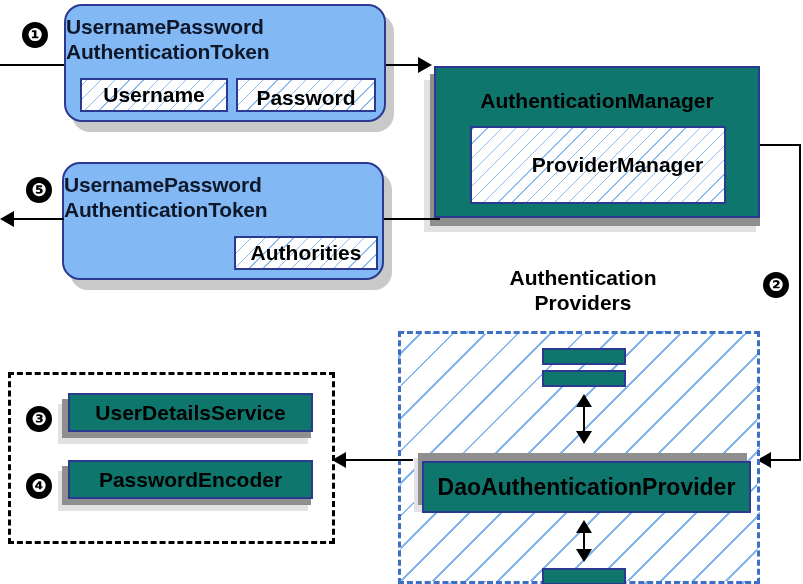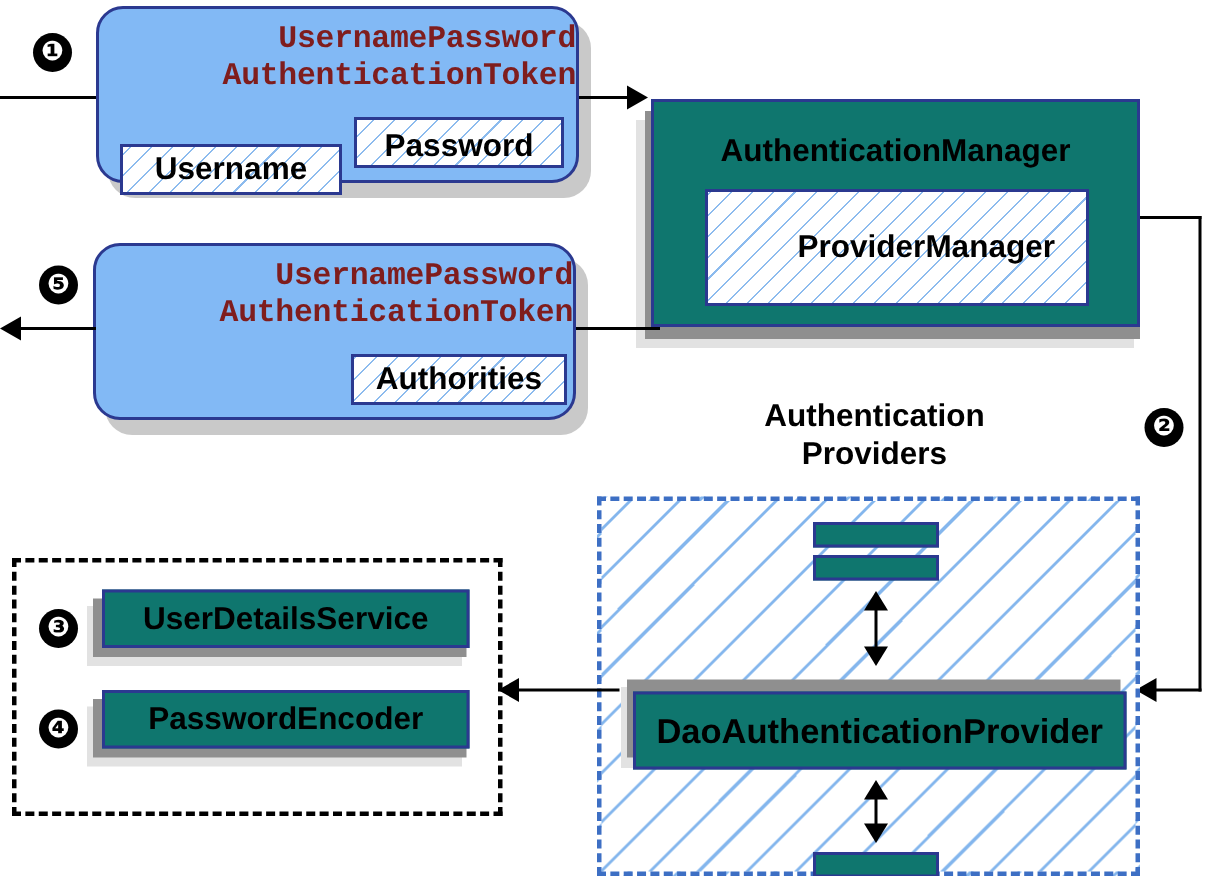--- a/index.html
+++ b/index.html
@@ -36,27 +36,26 @@
   .token-box {
     position: absolute;
     background: #82b9f5;
     border: 2px solid #2b3990;
     border-radius: 18px;
     box-sizing: border-box;
   }
   .token-title {
     position: absolute;
     left: 0; right: 0;
-    text-align: right;
-    color: #7f1d1d;
+    text-align: left;
+    color: #0f172a;
     font-weight: bold;
     font-size: 21px;
     line-height: 25px;
     letter-spacing: -.2px;
-    font-family: Liberation Mono, monospace;
   }
 
   
   .hatch-box {
     position: absolute;
     box-sizing: border-box;
     border: 2px solid #2b3990;
     background-color: #ffffff;
     background-image: repeating-linear-gradient(
         -45deg,
@@ -173,21 +172,21 @@
 <div id="stage">
 
   <div class="hline" style="left:0px; top:64px; width:72px;"></div>
   <div class="badge" style="left:22px; top:22px;">❶</div>
 
   <div class="shadow-soft" style="left:72px; top:14px; width:322px; height:118px; border-radius:18px;"></div>
   <div class="token-box" style="left:64px; top:4px; width:322px; height:118px;">
     <div class="token-title" style="top:8px;">UsernamePassword</div>
     <div class="token-title" style="top:33px;">AuthenticationToken</div>
 
-    <div class="hatch-box" style="left:14px; top:72px; width:148px; height:34px;margin-top:18px;">
+    <div class="hatch-box" style="left:14px; top:72px; width:148px; height:34px;">
       <span>Username</span>
     </div>
     <div class="hatch-box" style="left:170px; top:72px; width:140px; height:34px;align-items:flex-end;">
       <span>Password</span>
     </div>
   </div>
 
   <div class="hline" style="left:386px; top:64px; width:36px;"></div>
   <div class="arrow arrow-right" style="left:418px; top:57px;"></div>
 

